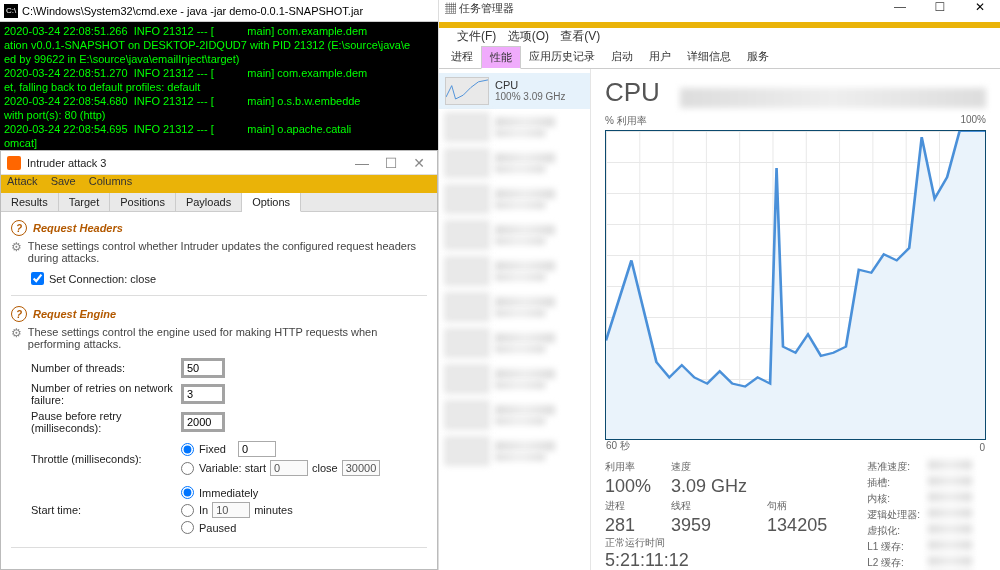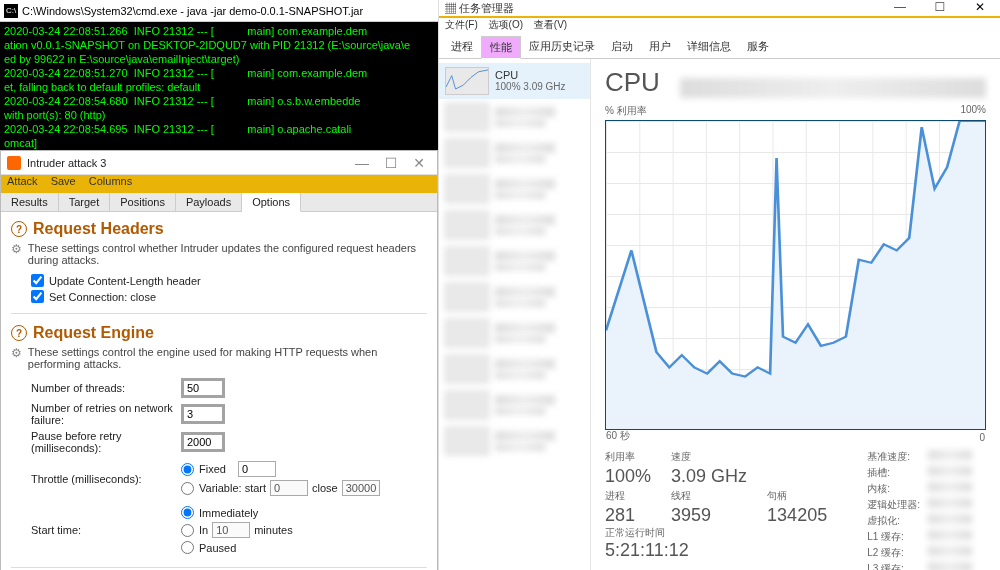--- a/index.html
+++ b/index.html
@@ -18,44 +18,44 @@
 .burp { flex: 1; background: #f0f0f0; border: 1px solid #bbb; display: flex; flex-direction: column; font-size: 11px; color: #222; }
 .burp-title { height: 24px; display: flex; align-items: center; padding: 0 6px; background: #fff; border-bottom: 1px solid #ddd; }
 .burp-title .ico { width: 14px; height: 14px; background: #ff6600; border-radius: 2px; margin-right: 6px; }
 .burp-title .wctl { margin-left: auto; color: #888; font-size: 14px; letter-spacing: 6px; }
 .burp-menu { height: 18px; padding: 0 6px; background: #eab308; color: #333; font-size: 11px; }
 .burp-menu span { margin-right: 10px; }
 .burp-tabs { display: flex; background: #e9e9e9; border-bottom: 1px solid #ccc; }
 .burp-tabs div { padding: 3px 10px; border-right: 1px solid #ccc; background: #e9e9e9; cursor: pointer; }
 .burp-tabs div.active { background: #fff; border-bottom: 1px solid #fff; margin-bottom: -1px; font-weight: normal; }
 .burp-body { flex: 1; background: #fff; overflow-y: auto; padding: 8px 10px; }
-.section-h { color: #b35900; font-weight: bold; font-size: 16px; margin-bottom: 4px; display: flex; align-items: center; }
+.section-h { color: #b35900; font-weight: bold; font-size: 11px; margin-bottom: 4px; display: flex; align-items: center; font-style: italic; }
 .section-h::before { content: "?"; display: inline-flex; width: 14px; height: 14px; border: 1px solid #b35900; border-radius: 50%; color: #b35900; font-size: 10px; align-items: center; justify-content: center; margin-right: 6px; }
 .section-desc { display: flex; align-items: flex-start; margin-bottom: 8px; color: #444; }
 .section-desc::before { content: "⚙"; color: #888; margin-right: 6px; font-size: 12px; }
 .form-row { display: flex; align-items: center; margin: 4px 0 4px 20px; }
 .form-row label { width: 150px; }
 .form-row input[type=text] { width: 44px; border: 3px solid #a3a3a3; padding: 1px 3px; font-size: 11px; }
 .form-row input.wide { width: 44px; }
 .chk { margin: 3px 0 3px 20px; display: flex; align-items: center; }
 .chk input { margin-right: 5px; }
 .radio-col { margin-left: 20px; }
 .radio-row { display: flex; align-items: center; margin: 3px 0; }
 .radio-row input[type=radio] { margin-right: 5px; }
 .radio-row input[type=text] { width: 38px; border: 1px solid #aaa; padding: 1px 3px; margin: 0 4px; font-size: 11px; }
 hr.sep { border: none; border-top: 1px solid #ddd; margin: 10px 0; }
 
 
 .tm { position: absolute; left: 438px; top: 0; width: 562px; height: 570px; background: #fff; border-left: 1px solid #ddd; display: flex; flex-direction: column; }
-.tm-titlebar { height: 18px; display: flex; border-bottom: 2px solid #eab308; font-size: 11px; }
+.tm-titlebar { height: 28px; display: flex; border-bottom: 6px solid #eab308; font-size: 11px; }
 .tm-titlebar .ttl { padding: 1px 6px; color: #333; }
 .tm-titlebar .wbtns { margin-left: auto; display: flex; }
 .tm-titlebar .wbtns div { width: 40px; text-align: center; font-size: 12px; color: #444; }
 .tm-titlebar .wbtns .close { color: #000; }
-.tm-menu { height: 18px; padding: 0 6px; font-size: 10px; color: #333; }
+.tm-menu { height: 18px; padding: 0 18px; font-size: 12px; color: #333; }
 .tm-menu span { margin-right: 8px; }
 .tm-tabs { display: flex; border-bottom: 1px solid #ccc; font-size: 11px; padding: 0 4px; }
 .tm-tabs div { padding: 3px 8px; color: #333; cursor: pointer; }
 .tm-tabs div.active { border: 1px solid #ccc; border-bottom: 1px solid #fff; margin-bottom: -1px; background: #f0abfc; }
 .tm-main { flex: 1; display: flex; overflow: hidden; }
 .tm-side { width: 152px; border-right: 1px solid #e5e5e5; padding: 4px 0; overflow: hidden; }
 .tm-side-item { display: flex; align-items: center; padding: 4px 6px; font-size: 11px; }
 .tm-side-item .thumb { width: 44px; height: 28px; background: #e9e9e9; border: 1px solid #ccc; margin-right: 6px; position: relative; }
 .tm-side-item.sel { background: #e6f2fb; }
 .tm-side-item .lbls { line-height: 12px; }
@@ -123,24 +123,20 @@
       <div class="active">Options</div>
     </div>
     <div class="burp-body">
 
       <div class="section-h">Request Headers</div>
       <div class="section-desc">
           <span>These settings control whether Intruder updates the configured request headers during attacks.</span>
         </div>
       <div class="chk">
           <input type="checkbox" checked="" style="">
-          <span>Update Content-Length header</span>
-        </div>
-      <div class="chk">
-          <input type="checkbox" checked="" style="">
           <span>Set Connection: close</span>
         </div>
       <hr class="sep">
 
       <div class="section-h">Request Engine</div>
       <div class="section-desc">
           <span>These settings control the engine used for making HTTP requests when performing attacks.</span>
         </div>
       <div class="form-row">
           <label>Number of threads:</label>

